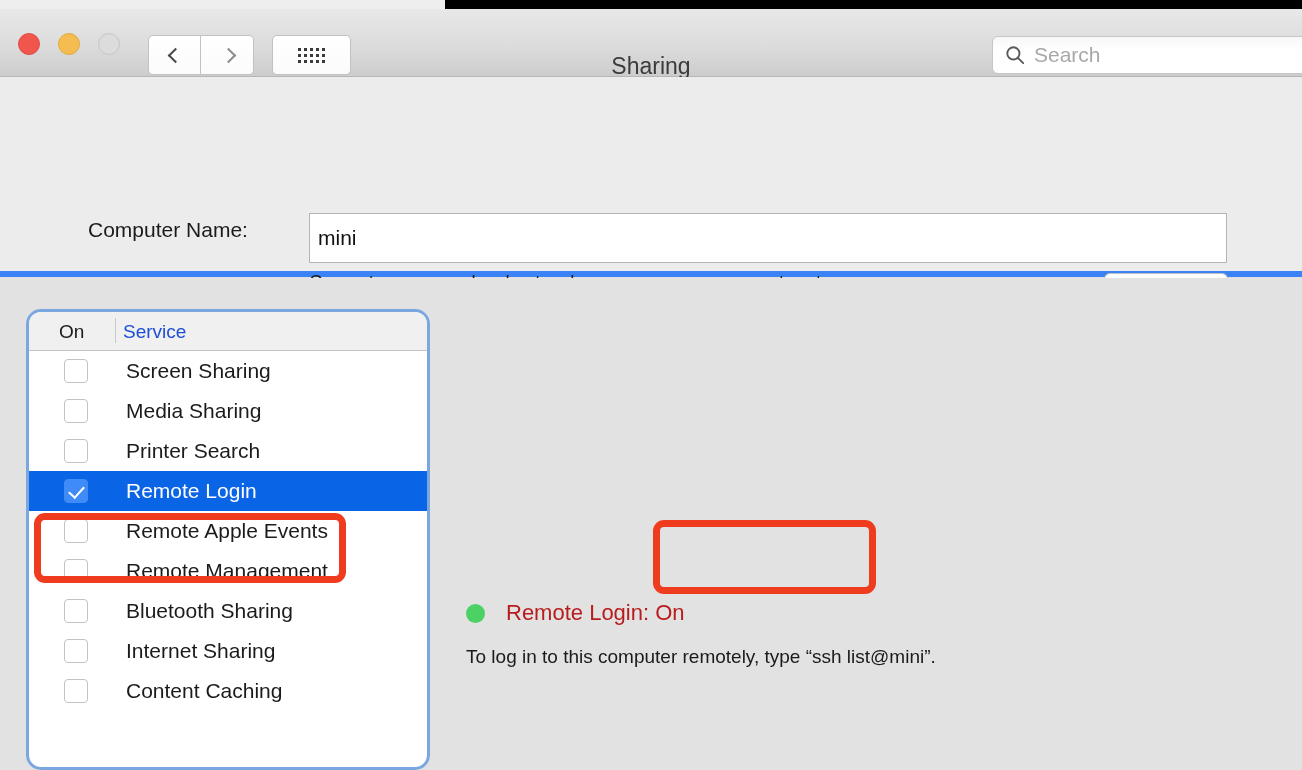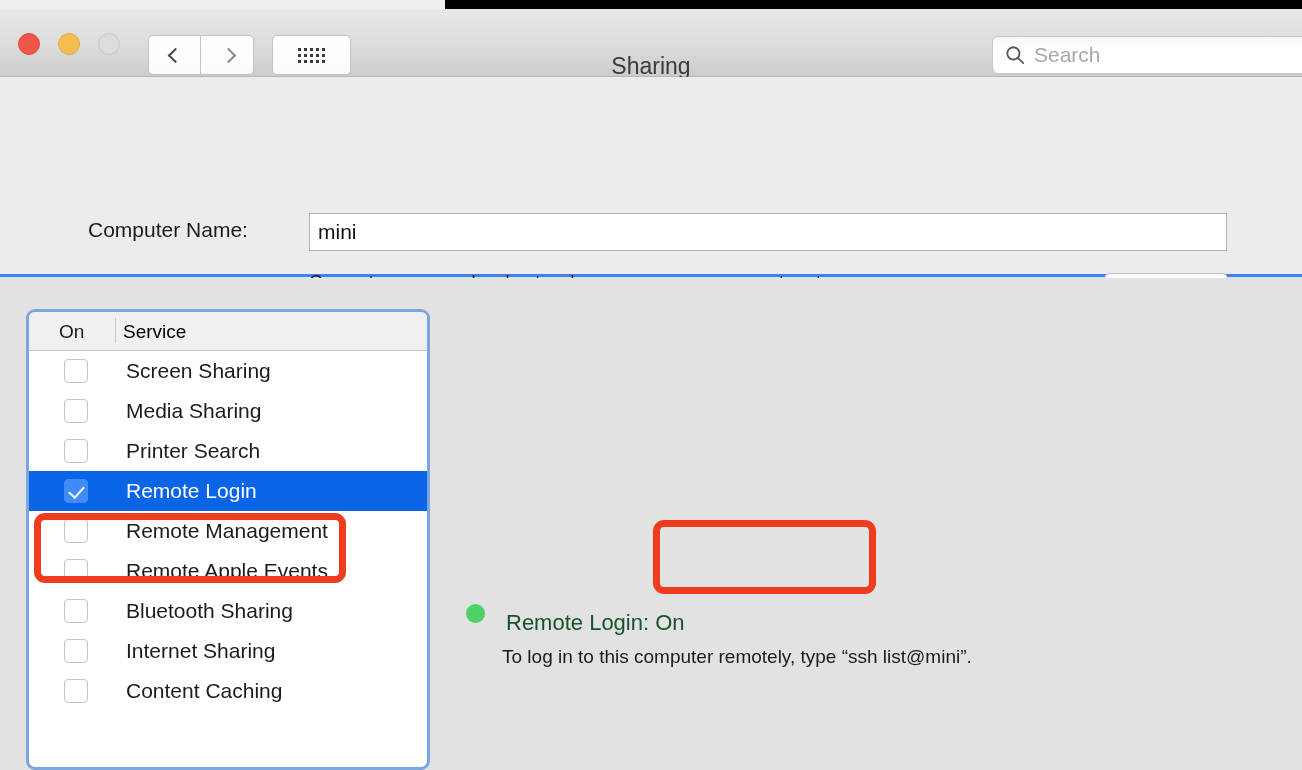--- a/index.html
+++ b/index.html
@@ -150,33 +150,33 @@
     font-size: 21px;
     color: #a8a8a8;
   }
 
   
   .header-sec {
     position: absolute;
     left: 0; top: 77px;
     width: 1302px; height: 200px;
     background: #ececec;
-    border-bottom: 3px solid #3b82f6;
+    border-bottom: 6px solid #3b82f6;
     box-sizing: border-box;
   }
   .cn-label {
     position: absolute;
     left: 88px; top: 141px;
     font-size: 21px;
     color: #1b1b1b;
   }
   .cn-input {
     position: absolute;
     left: 309px; top: 136px;
-    width: 918px; height: 38px;
+    width: 918px; height: 50px;
     background: #ffffff;
     border: 1px solid #b4b4b4;
     box-sizing: border-box;
     display: flex;
     align-items: center;
     padding-left: 8px;
     font-size: 21px;
     color: #111111;
   }
   .cn-help {
@@ -208,42 +208,42 @@
     width: 1302px; height: 492px;
     background: #e2e2e2;
   }
 
   
   .svc-focus {
     position: absolute;
     left: 26px; top: 31px;
     width: 404px; height: 461px;
     border: 3px solid #7aa7e0;
-    border-radius: 9px;
+    border-radius: 15px;
     box-sizing: border-box;
     overflow: hidden;
     background: #ffffff;
   }
   .svc-head {
     position: relative;
     height: 38px;
     background: #f0f0f0;
     border-bottom: 1px solid #c4c4c4;
   }
   .svc-head .h-on {
     position: absolute;
     left: 30px; top: 9px;
     font-size: 19px;
     color: #1b1b1b;
   }
   .svc-head .h-svc {
     position: absolute;
     left: 94px; top: 9px;
     font-size: 19px;
-    color: #000000;
+    color: #1d4ed8;
   }
   .svc-head .h-div {
     position: absolute;
     left: 86px; top: 6px;
     width: 1px; height: 25px;
     background: #c8c8c8;
   }
   .svc-list {
     position: relative;
   }
@@ -298,30 +298,29 @@
   
   .status-dot {
     position: absolute;
     left: 466px; top: 326px;
     width: 19px; height: 19px;
     border-radius: 50%;
     background: #4cd264;
   }
   .status-text {
     position: absolute;
-    left: 506px; top: 332px;
+    left: 506px; top: 322px;
     font-size: 22px;
-    color: #14532d;
+    color: #b91c1c;
   }
   .hint-text {
     position: absolute;
     left: 466px; top: 368px;
     font-size: 19px;
     color: #1b1b1b;
-    margin-left: 36px;
   }
 
   
   .anno {
     position: absolute;
     border: 7px solid #f03c1e;
     border-radius: 11px;
     box-sizing: border-box;
     pointer-events: none;
   }
@@ -412,25 +411,25 @@
           <div class="svc-row">
             <span class="cbox"></span>
             <span class="svc-name">Printer Search</span>
           </div>
           <div class="svc-row selected">
             <span class="cbox checked on-sel"></span>
             <span class="svc-name">Remote Login</span>
           </div>
           <div class="svc-row">
             <span class="cbox"></span>
+            <span class="svc-name">Remote Apple Events</span>
+          </div>
+          <div class="svc-row">
+            <span class="cbox"></span>
             <span class="svc-name">Remote Management</span>
-          </div>
-          <div class="svc-row">
-            <span class="cbox"></span>
-            <span class="svc-name">Remote Apple Events</span>
           </div>
           <div class="svc-row">
             <span class="cbox"></span>
             <span class="svc-name">Bluetooth Sharing</span>
           </div>
           <div class="svc-row">
             <span class="cbox"></span>
             <span class="svc-name">Internet Sharing</span>
           </div>
           <div class="svc-row">

